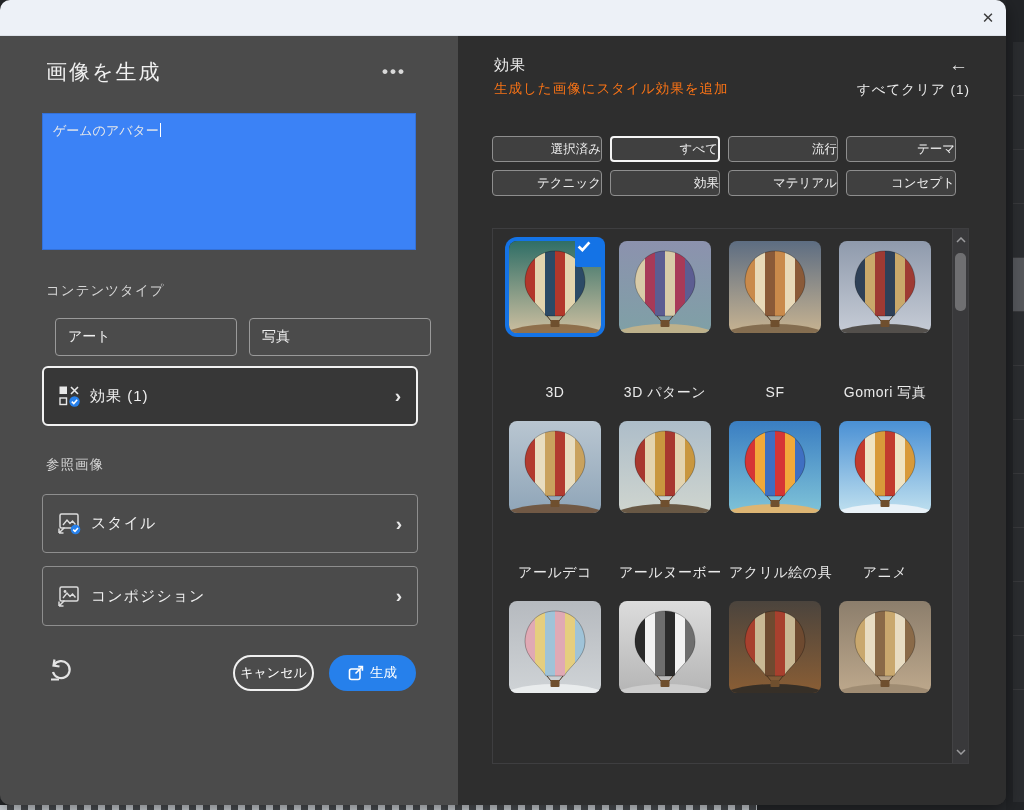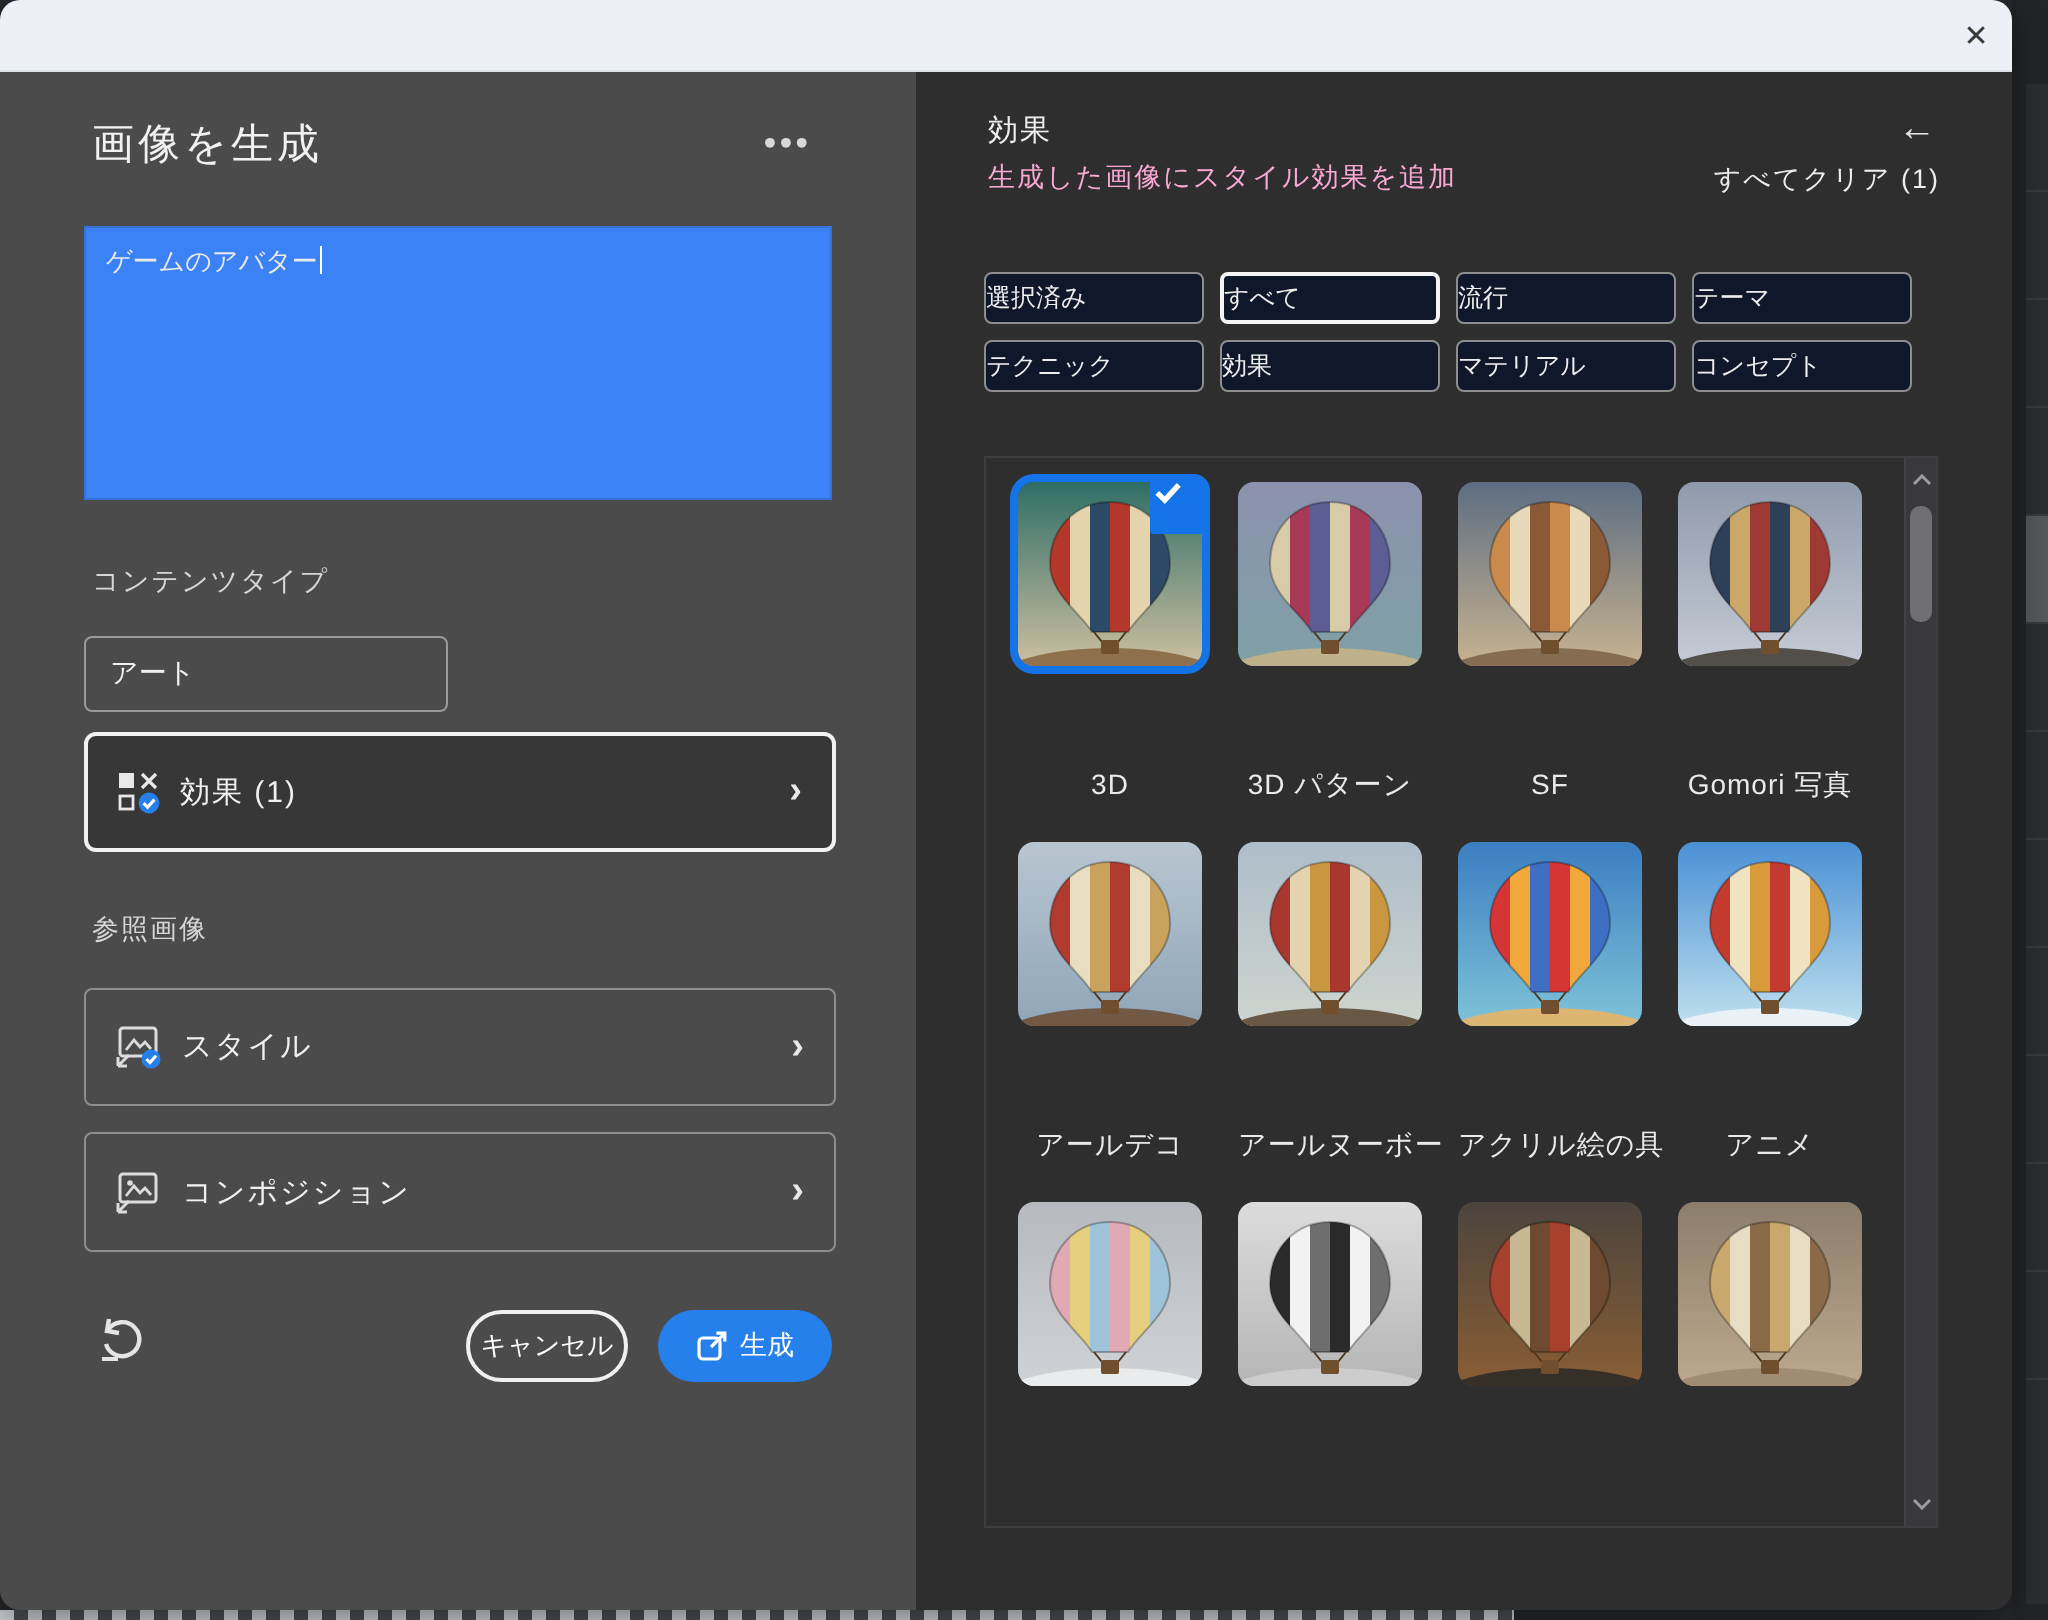--- a/index.html
+++ b/index.html
@@ -31,45 +31,45 @@
   .panel-title { position:absolute; left:46px; top:22px; font-size:21px; font-weight:400;
                  color:#f1f1f1; letter-spacing:2px; }
   .more-btn { position:absolute; left:382px; top:26px; color:#d9d9d9; font-size:17px;
               font-weight:700; letter-spacing:2px; }
   .prompt-box { position:absolute; left:42px; top:77px; width:374px; height:137px;
                 background:#3b82f6; border:1px solid #3471d8; padding:8px 10px;
                 font-size:13px; color:#e9e9e9; }
   .caret { display:inline-block; width:1px; height:14px; background:#ffffff; vertical-align:-2px; margin-left:1px; }
   .section-label { position:absolute; left:46px; font-size:13.5px; color:#d6d6d6; letter-spacing:1px; }
   .lbl-content { top:246px; } .lbl-reference { top:420px; }
-  .option-row { position:absolute; left:42px; top:282px; display:flex; gap:12px;flex-direction:column; }
+  .option-row { position:absolute; left:55px; top:282px; display:flex; gap:12px; }
   .option-btn { width:182px; height:38px; border:1px solid #9a9a9a; border-radius:4px;
                 display:flex; align-items:center; padding-left:12px; font-size:14px; color:#f0f0f0; cursor:pointer; }
   .panel-btn { position:absolute; left:42px; width:376px; display:flex; align-items:center;
                padding:0 14px; gap:10px; font-size:15px; color:#f0f0f0; letter-spacing:1px; cursor:pointer; }
   .effects-btn { top:330px; height:60px; border:2px solid #f2f2f2; border-radius:6px; background:#373737; }
   .style-btn { top:458px; height:59px; border:1px solid #8e8e8e; border-radius:4px; }
   .composition-btn { top:530px; height:60px; border:1px solid #8e8e8e; border-radius:4px; }
   .chev { margin-left:auto; font-size:19px; color:#e8e8e8; font-weight:700; }
   .undo-btn { position:absolute; left:46px; top:620px; width:28px; height:28px; cursor:pointer; }
   .pill { position:absolute; top:619px; height:36px; border-radius:18px; display:flex;
           align-items:center; justify-content:center; font-size:13px; color:#fff; cursor:pointer; }
   .cancel-btn { left:233px; width:81px; border:2px solid #f0f0f0; }
   .generate-btn { left:329px; width:87px; background:#2680eb; gap:6px; font-size:13.5px; }
 
   
   .right { flex:1; background:#2e2e2e; position:relative; }
   .rp-title { position:absolute; left:36px; top:20px; font-size:15px; color:#ededed; letter-spacing:1px; }
-  .rp-sub { position:absolute; left:36px; top:44px; font-size:13.5px; color:#f9a8d4; letter-spacing:1px; }
+  .rp-sub { position:absolute; left:36px; top:44px; font-size:13.5px; color:#f97316; letter-spacing:1px; }
   .back-btn { position:absolute; right:38px; top:18px; font-size:19px; color:#e4e4e4; cursor:pointer; }
   .clear-btn { position:absolute; right:36px; top:45px; font-size:13.5px; color:#ececec; cursor:pointer; letter-spacing:1px; }
   .chips { position:absolute; left:34px; top:100px; display:grid;
            grid-template-columns:repeat(4,110px); gap:8px 8px; }
   .chip { height:26px; border:1px solid #8e8e8e; border-radius:4px; display:flex; align-items:center;
-          justify-content:flex-start; font-size:12.5px; color:#ededed; cursor:pointer; background:#0f172a; }
+          justify-content:flex-end; font-size:12.5px; color:#ededed; cursor:pointer; background:#404040;padding-left:20px; }
   .chip.selected { border:2px solid #f5f5f5; }
 
   .grid-box { position:absolute; left:34px; top:192px; width:477px; height:536px;
               border:1px solid #3e3e40; }
   .tiles { position:absolute; left:16px; top:12px; display:grid;
            grid-template-columns:repeat(4,92px); column-gap:18px; row-gap:20px; }
   .tile { width:92px; position:relative; cursor:pointer; }
   .thumb { width:92px; height:92px; border-radius:8px; position:relative; overflow:visible; }
   .thumb svg { position:absolute; inset:0; border-radius:8px; }
   .tile.selected .thumb { box-shadow:0 0 0 4px #1473e6; }

